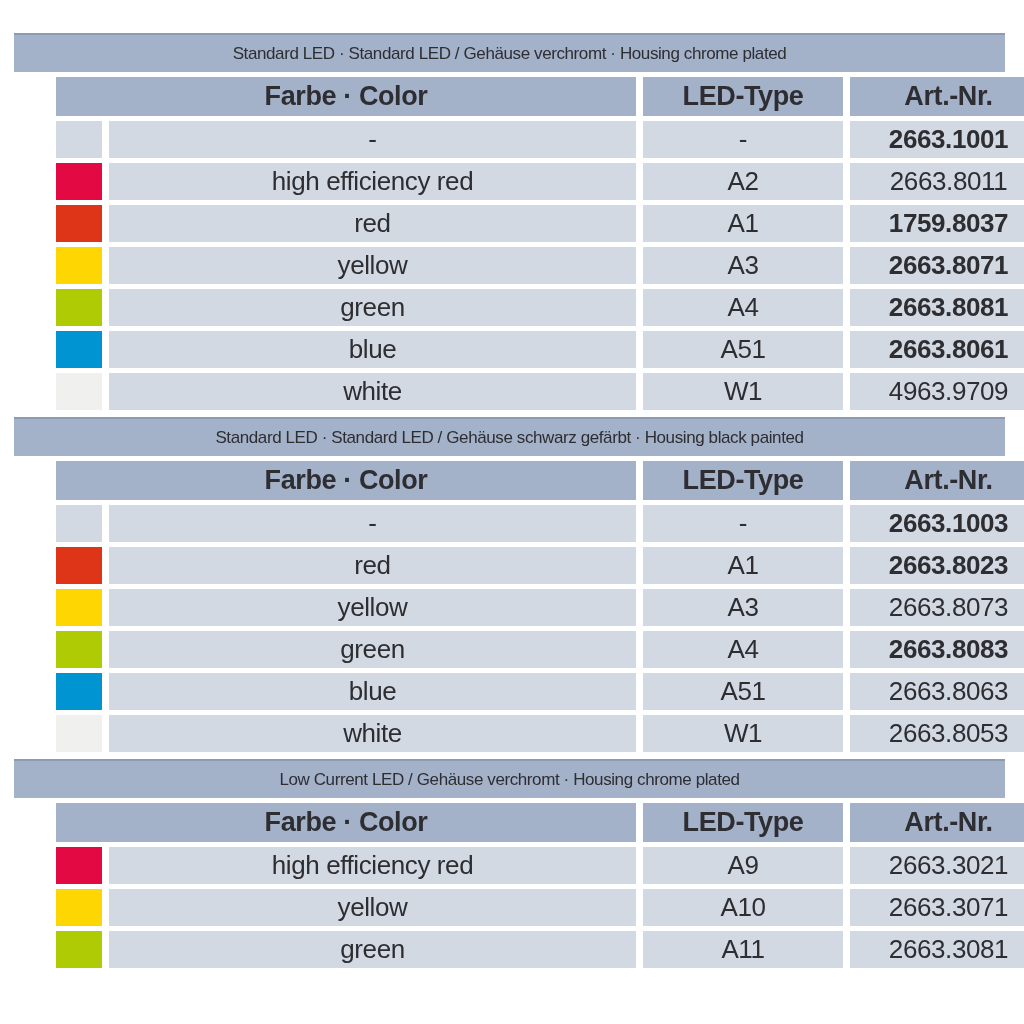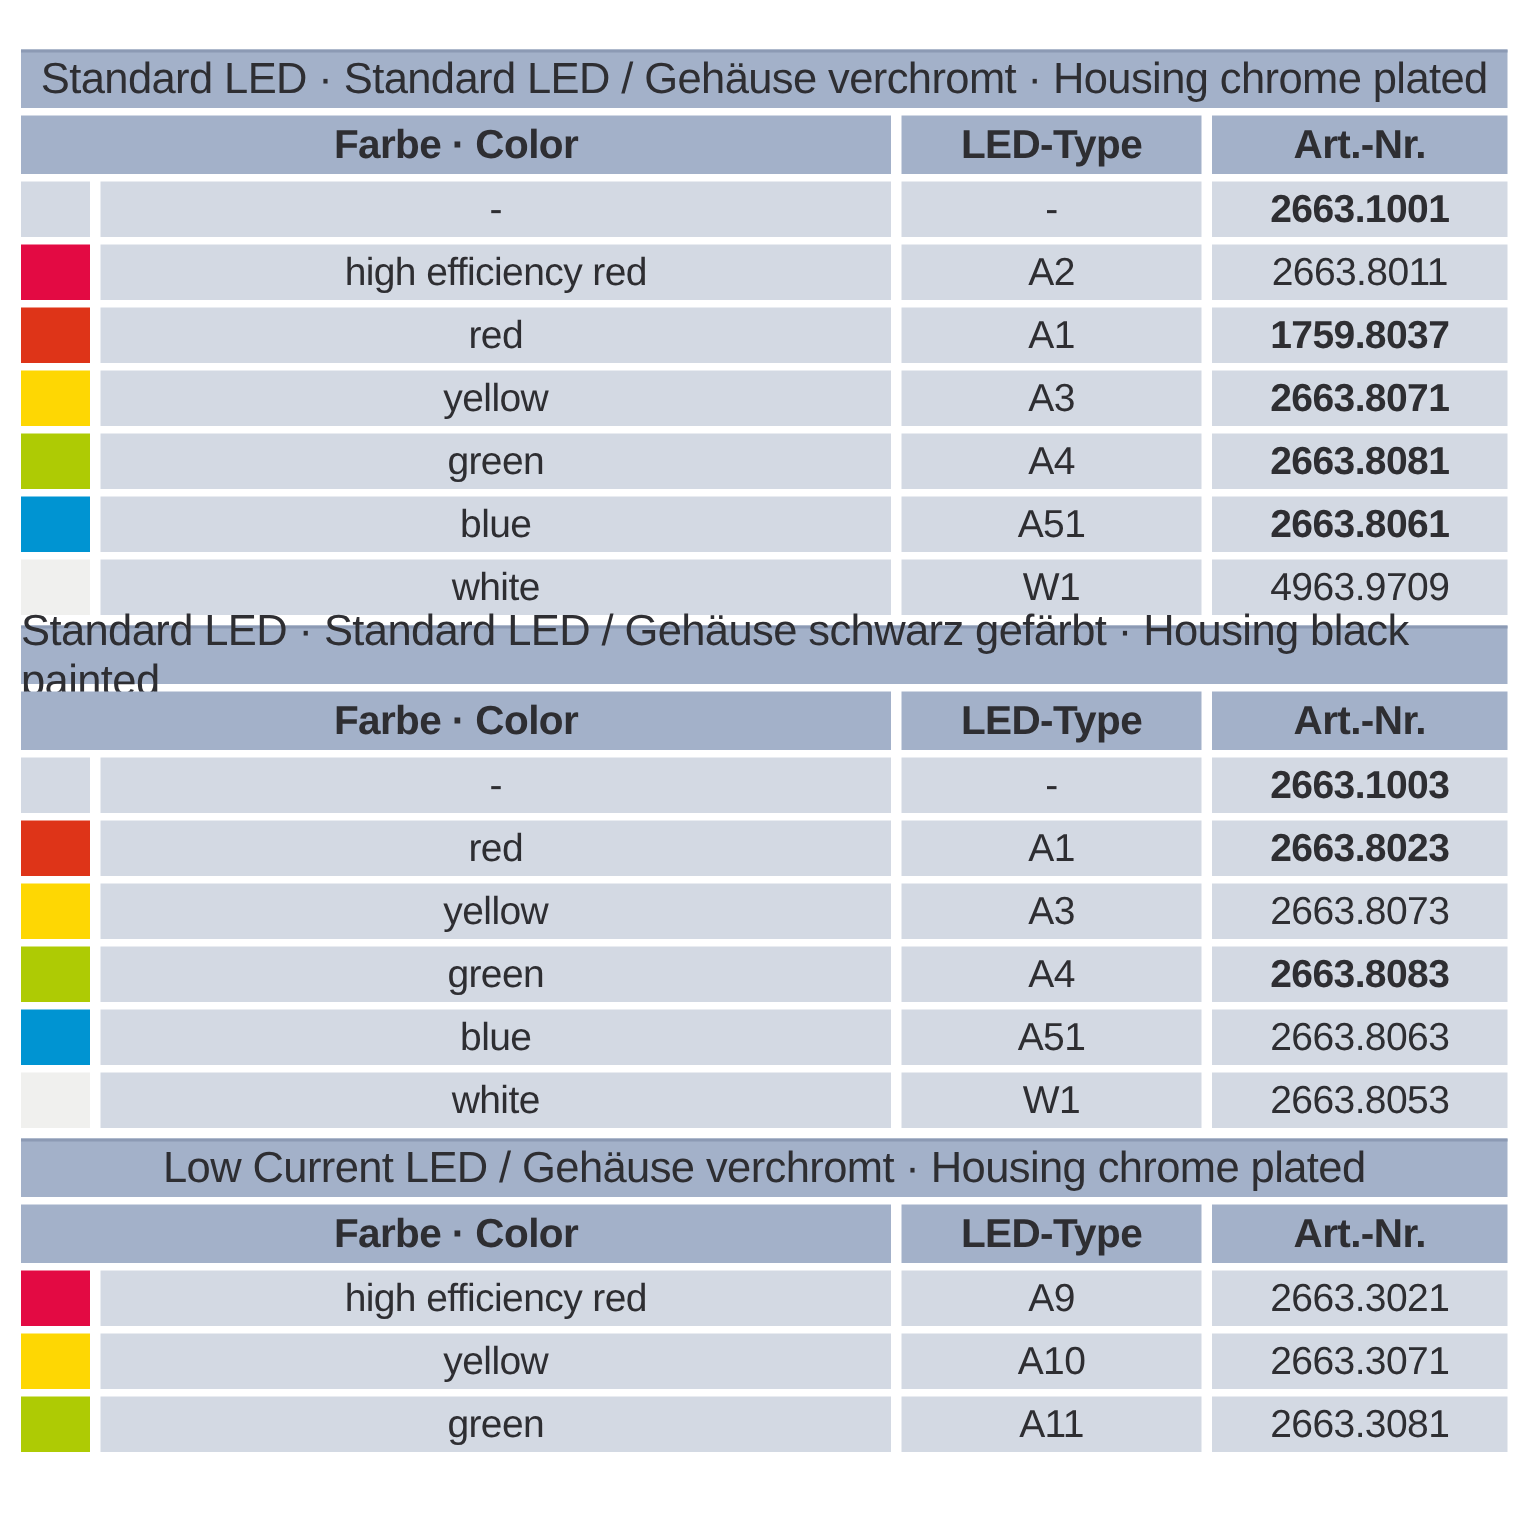--- a/index.html
+++ b/index.html
@@ -21,29 +21,30 @@
   section.led-table.last { margin-top: 18px; }
 
   .sec-title {
     height: 39px;
     background: #a3b1c9;
     border-top: 2px solid #8c9ab4;
     box-sizing: border-box;
     display: flex;
     align-items: center;
     justify-content: center;
-    font-size: 29px;
+    font-size: 17px;
     letter-spacing: -0.4px;
     margin-bottom: 5px;
   }
   .grid {
     display: grid;
     grid-template-columns: 46px 527px 200px 197px;
     column-gap: 7px;
     row-gap: 5px;
+    margin-left: 42px;
   }
   .col-h {
     height: 39px;
     background: #a3b1c9;
     display: flex;
     align-items: center;
     justify-content: center;
     font-size: 27px;
     font-weight: bold;
     letter-spacing: -0.4px;

